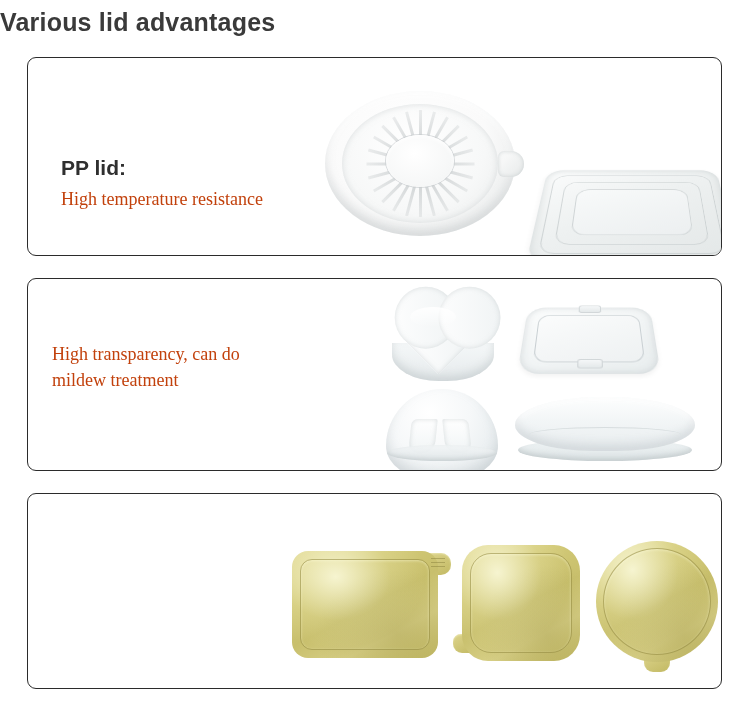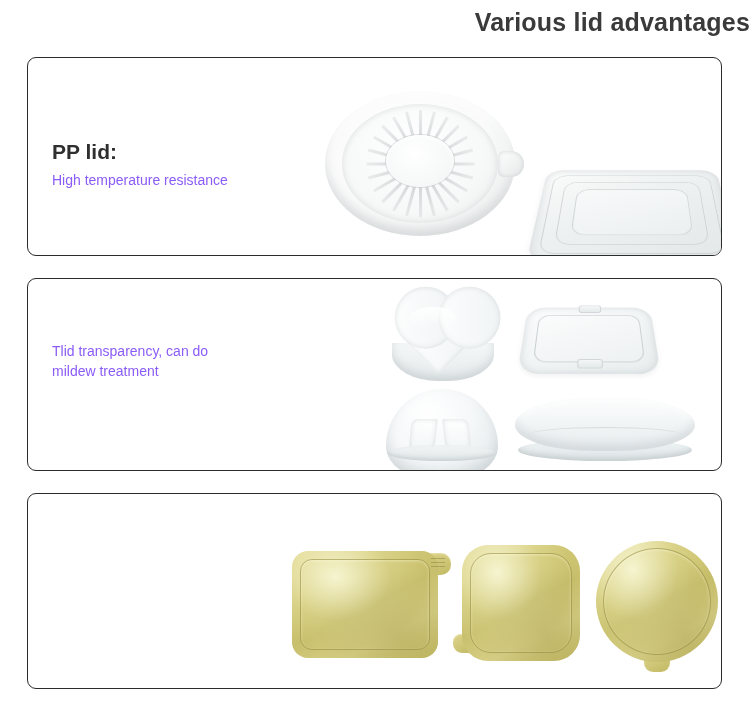--- a/index.html
+++ b/index.html
@@ -14,21 +14,21 @@
     font-family: "Liberation Sans", sans-serif;
     overflow: hidden;
   }
 
   
   .page-title {
     position: absolute;
     left: 0;
     top: 8px;
     width: 750px;
-    text-align: right;
+    text-align: left;
     font-size: 25px;
     font-weight: bold;
     color: #3a3a3a;
     letter-spacing: 0.2px;
   }
 
   
   .panel {
     position: absolute;
     left: 27px;
@@ -49,28 +49,29 @@
     color: #3d3d3d;
   }
   .panel-heading {
     font-size: 21px;
     font-weight: bold;
     color: #2f2f2f;
     line-height: 1.18;
     white-space: pre-line;
   }
   .panel-sub {
-    font-size: 14px;
+    font-size: 18px;
     font-weight: normal;
-    color: #8b5cf6;
+    color: #c2410c;
     line-height: 1.45;
     white-space: pre-line;
     margin-top: 5px;
-  }
-  #pp-text { top: 82px; }
+    font-family: Liberation Serif, serif;
+  }
+  #pp-text { top: 98px; margin-left: 9px; }
   #pe-text { top: 57px; }
   #cf-text { top: 49px; }
   #cf-text .panel-sub { margin-top: 9px; padding-left: 6px; }
 
   
   .art { position: absolute; }
 
   
   
   #pp-round-lid {
@@ -380,21 +381,21 @@
     <div class="ring r1"></div>
     <div class="ring r2"></div>
     <div class="ring r3"></div>
   </div>
 
 </section>
 
 <section class="panel" id="panel-pe">
 
   <div class="panel-text" id="pe-text">
-    <div class="panel-sub">Tlid transparency, can do
+    <div class="panel-sub">High transparency, can do
 mildew treatment</div>
   </div>
 
   <div class="art" id="pe-heart">
     <div class="base"></div>
     <div class="heart"></div>
     <div class="gloss"></div>
   </div>
 
   <div class="art" id="pe-square">

